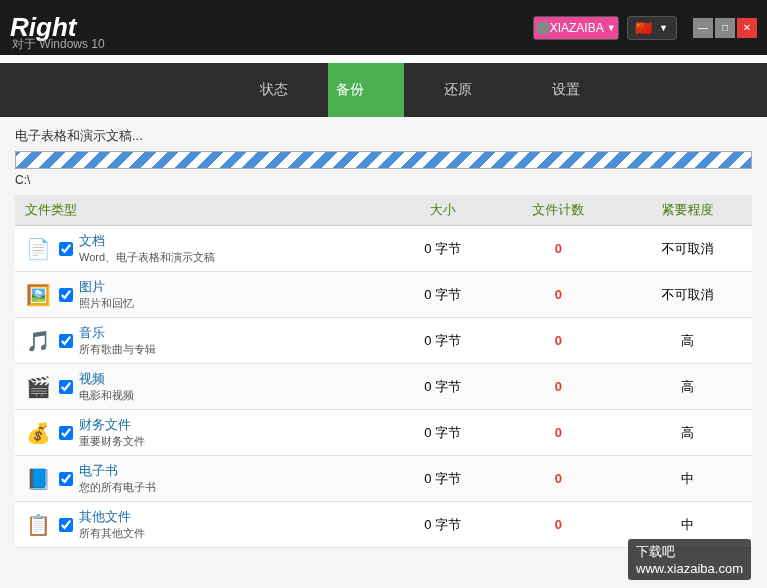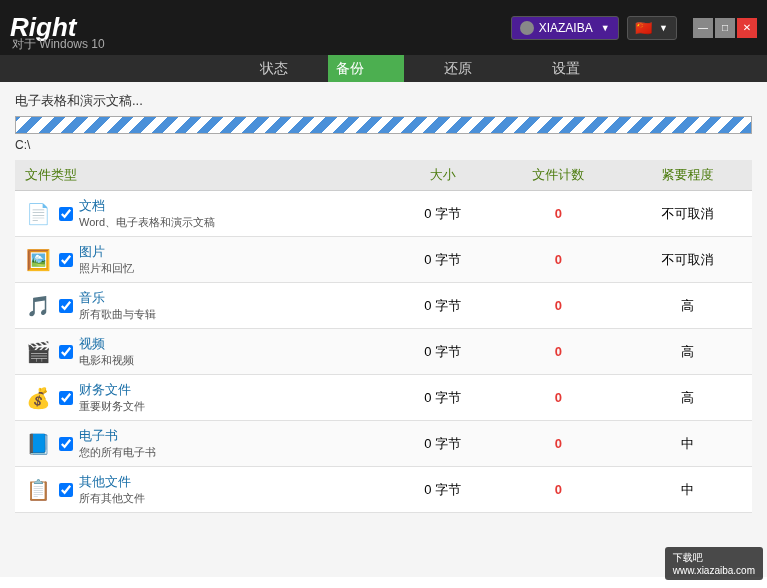--- a/index.html
+++ b/index.html
@@ -44,29 +44,28 @@
       left: 12px;
       top: 36px;
     }
     .titlebar-right {
       margin-left: auto;
       display: flex;
       align-items: center;
       gap: 8px;
     }
     .user-btn {
-      background: #4c1d95;
+      background: #ec4899;
       border: 1px solid #555;
       border-radius: 3px;
       color: #fff;
       font-size: 12px;
-      padding: 4px 8px;
-      display: flex;
-      align-items: center;
-      gap: 5px;
+      padding: 4px 2px;
+      display: flex;
+      align-items: center;
       cursor: pointer;
     }
     .user-btn .user-icon {
       width: 14px;
       height: 14px;
       background: #888;
       border-radius: 50%;
       display: inline-block;
     }
     .flag-btn {
@@ -97,24 +96,25 @@
       justify-content: center;
       color: #fff;
     }
     .win-btn.minimize { background: #888; }
     .win-btn.maximize { background: #888; }
     .win-btn.close { background: #e53935; }
 
     
     .navbar {
       background: #2d2d2d;
-      height: 27px;
+      height: 54px;
       display: flex;
       align-items: stretch;
       padding-left: 220px;
+      margin-top: 8px;
     }
     .nav-tab {
       padding: 0 40px;
       display: flex;
       align-items: center;
       color: #ccc;
       font-size: 14px;
       cursor: pointer;
       border: none;
       background: transparent;
@@ -226,25 +226,25 @@
     }
     .cell-text-wrap .secondary {
       color: #555;
       font-size: 11px;
     }
 
     
     .watermark {
       position: absolute;
       bottom: 8px;
-      right: 4px;
+      right: 16px;
       background: rgba(0,0,0,0.7);
       color: #fff;
       padding: 4px 8px;
-      font-size: 10px;
+      font-size: 13px;
       border-radius: 3px;
       pointer-events: none;
     }
 
     .chevron-down {
       font-size: 9px;
       margin-left: 3px;
     }
   </style>
 </head>

